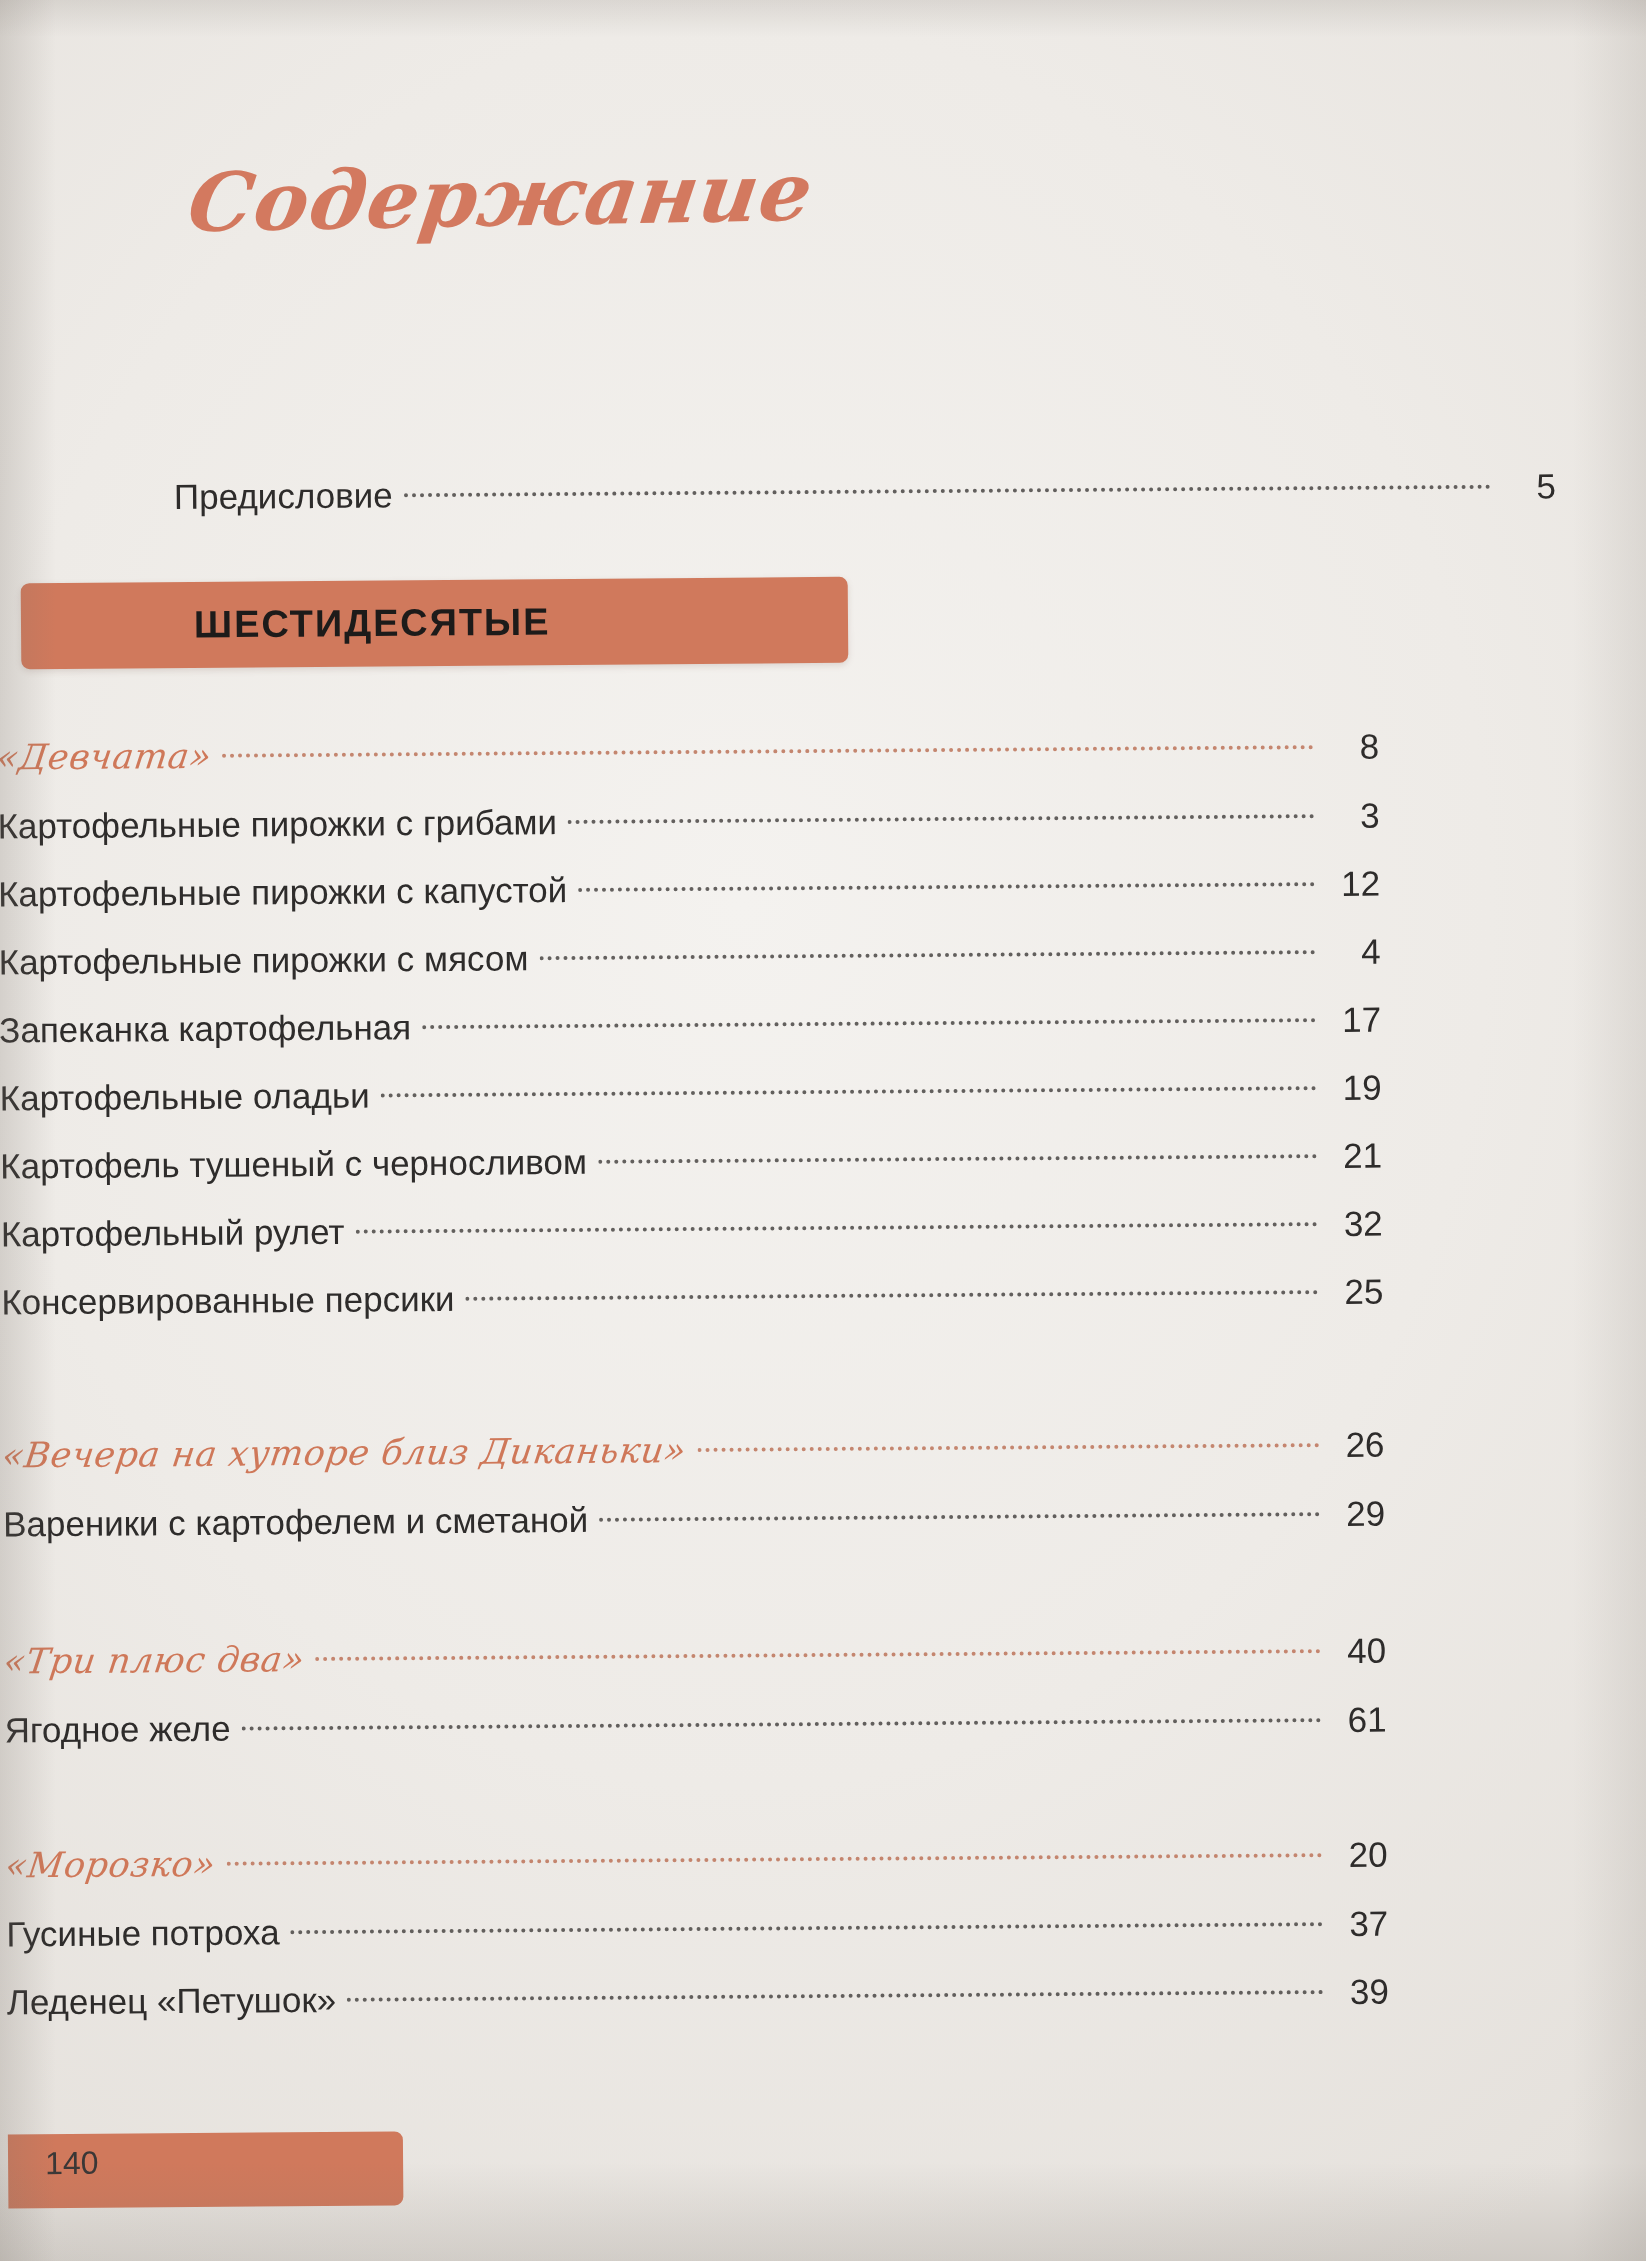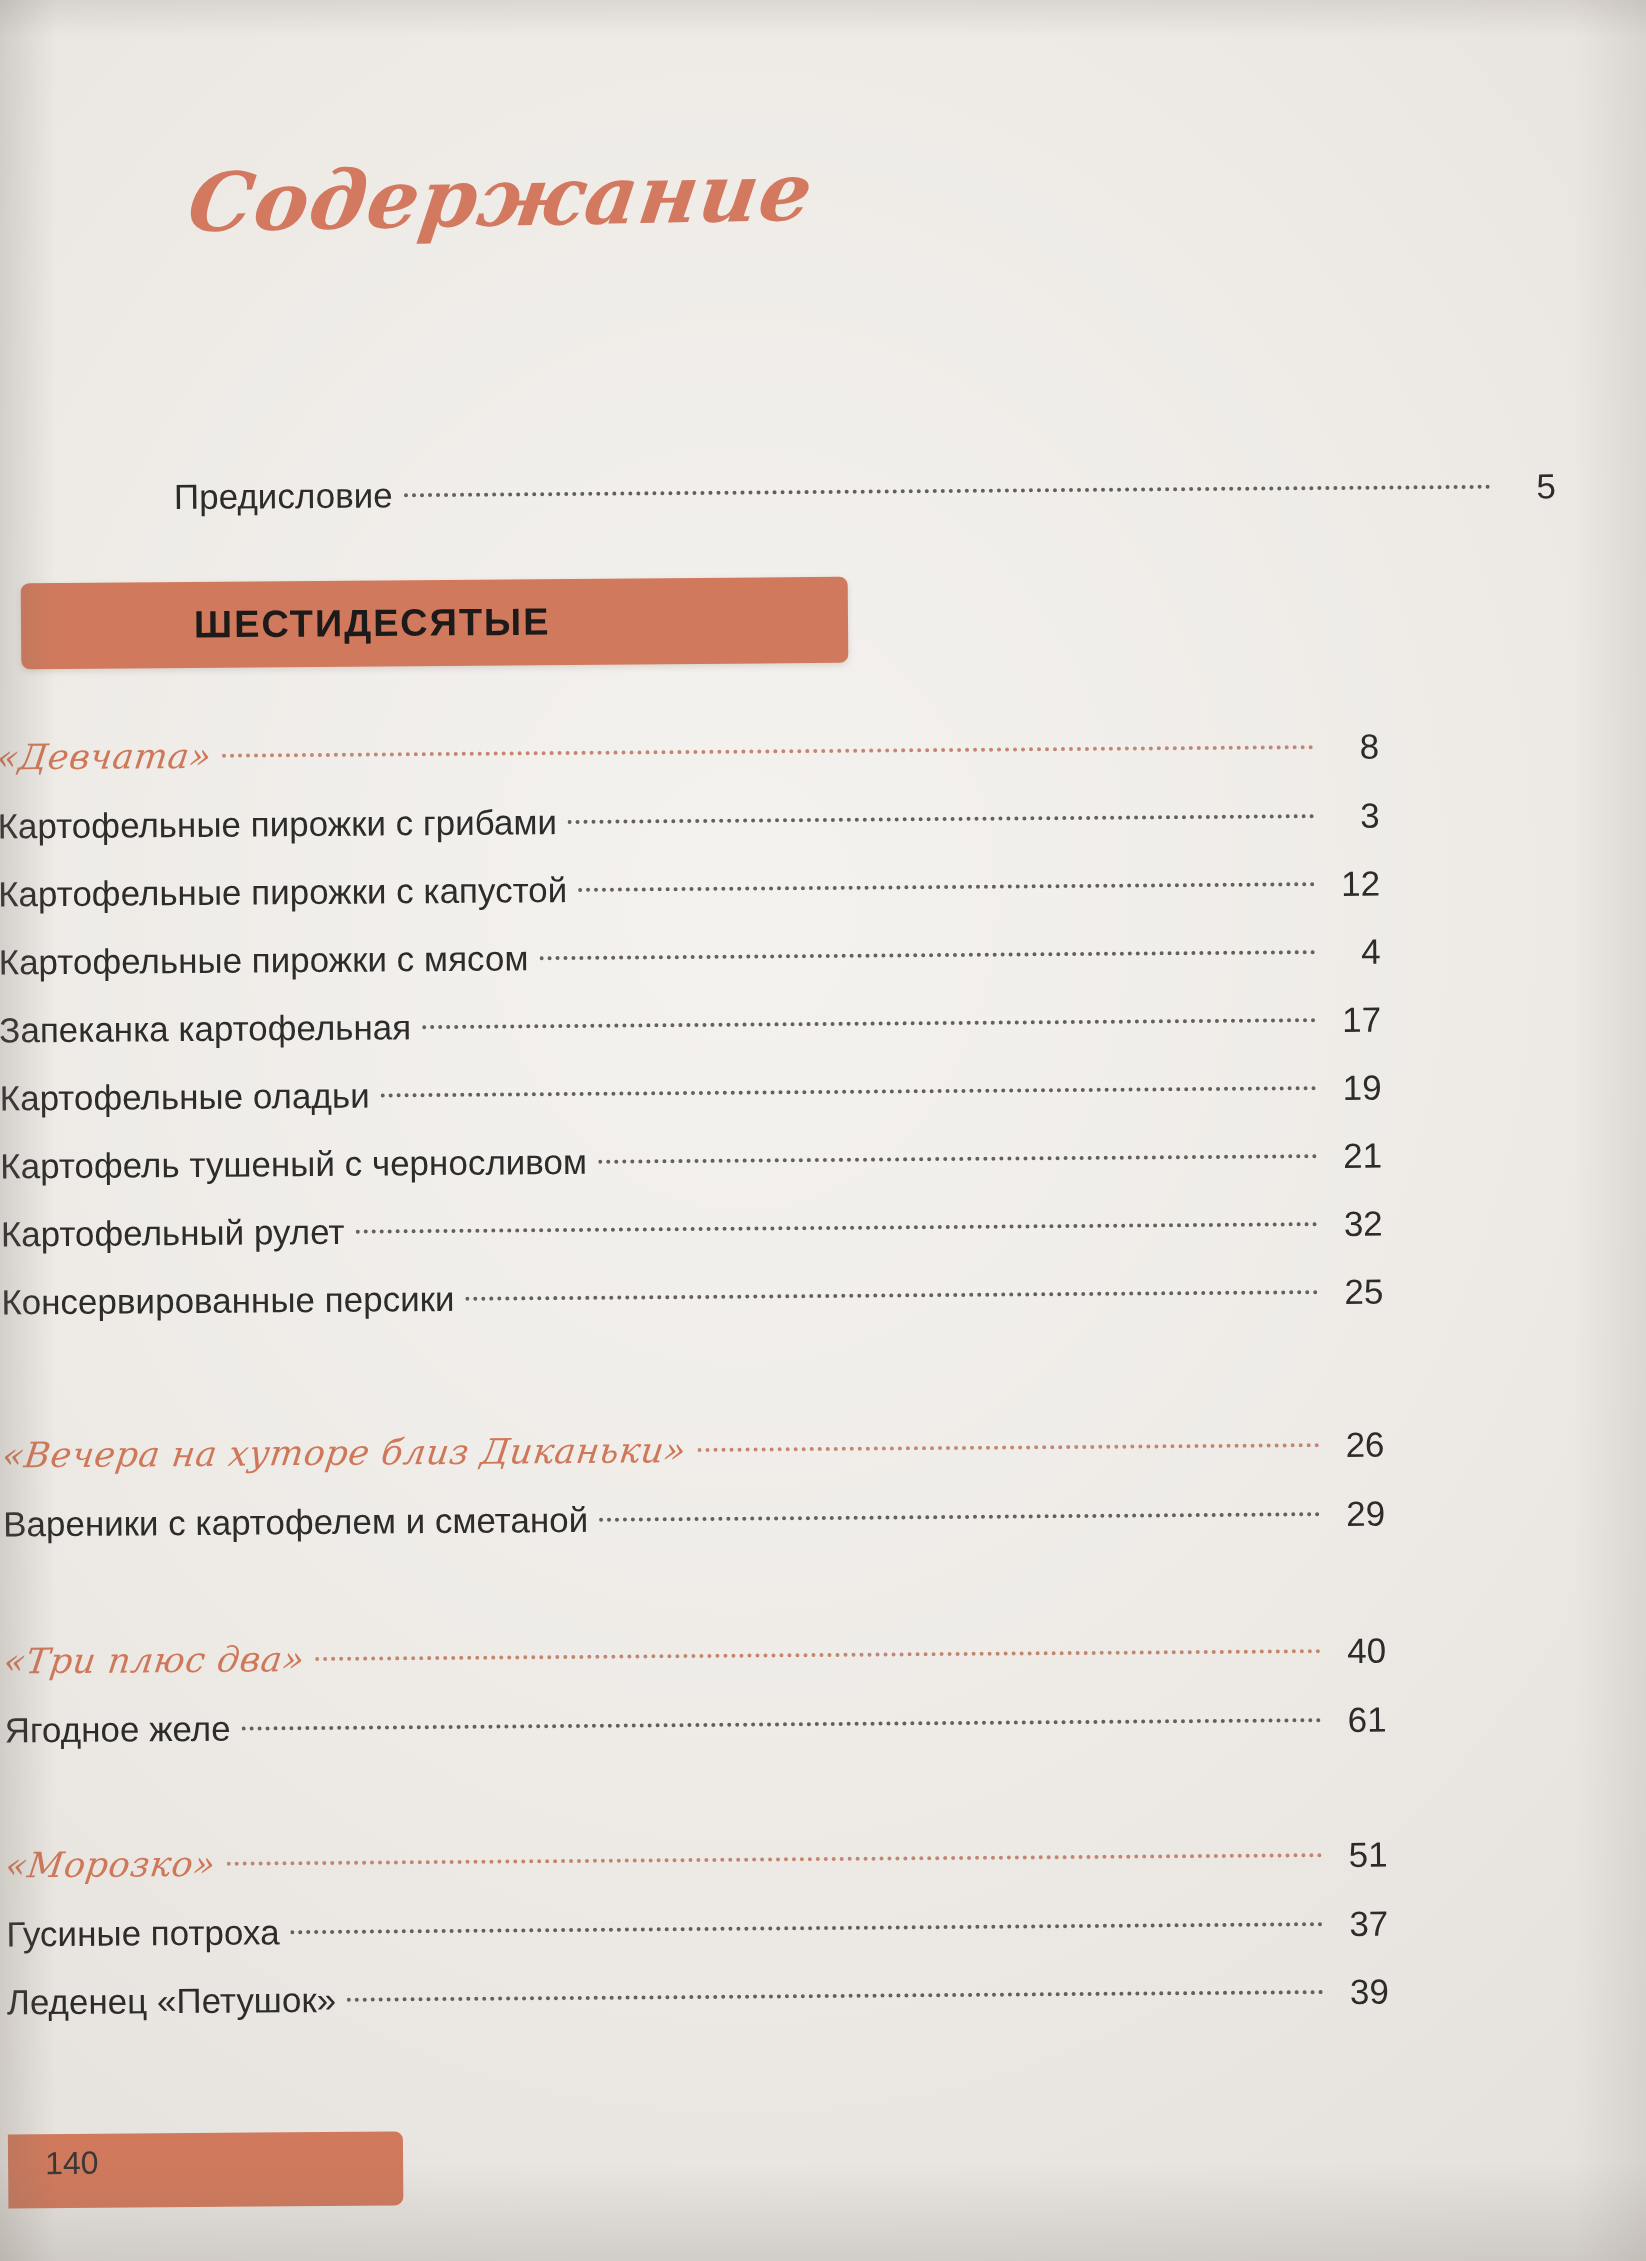--- a/index.html
+++ b/index.html
@@ -293,21 +293,21 @@
         <span class="label">Ягодное желе</span>
         <span class="leader"></span>
         <span class="pagenum">61</span>
       </div>
     </div>
 
     <div class="group" id="group-3">
       <div class="row film">
         <span class="label">«Морозко»</span>
         <span class="leader"></span>
-        <span class="pagenum">51</span>
+        <span class="pagenum">20</span>
       </div>
       <div class="row">
         <span class="label">Гусиные потроха</span>
         <span class="leader"></span>
         <span class="pagenum">37</span>
       </div>
       <div class="row">
         <span class="label">Леденец «Петушок»</span>
         <span class="leader"></span>
         <span class="pagenum">39</span>

